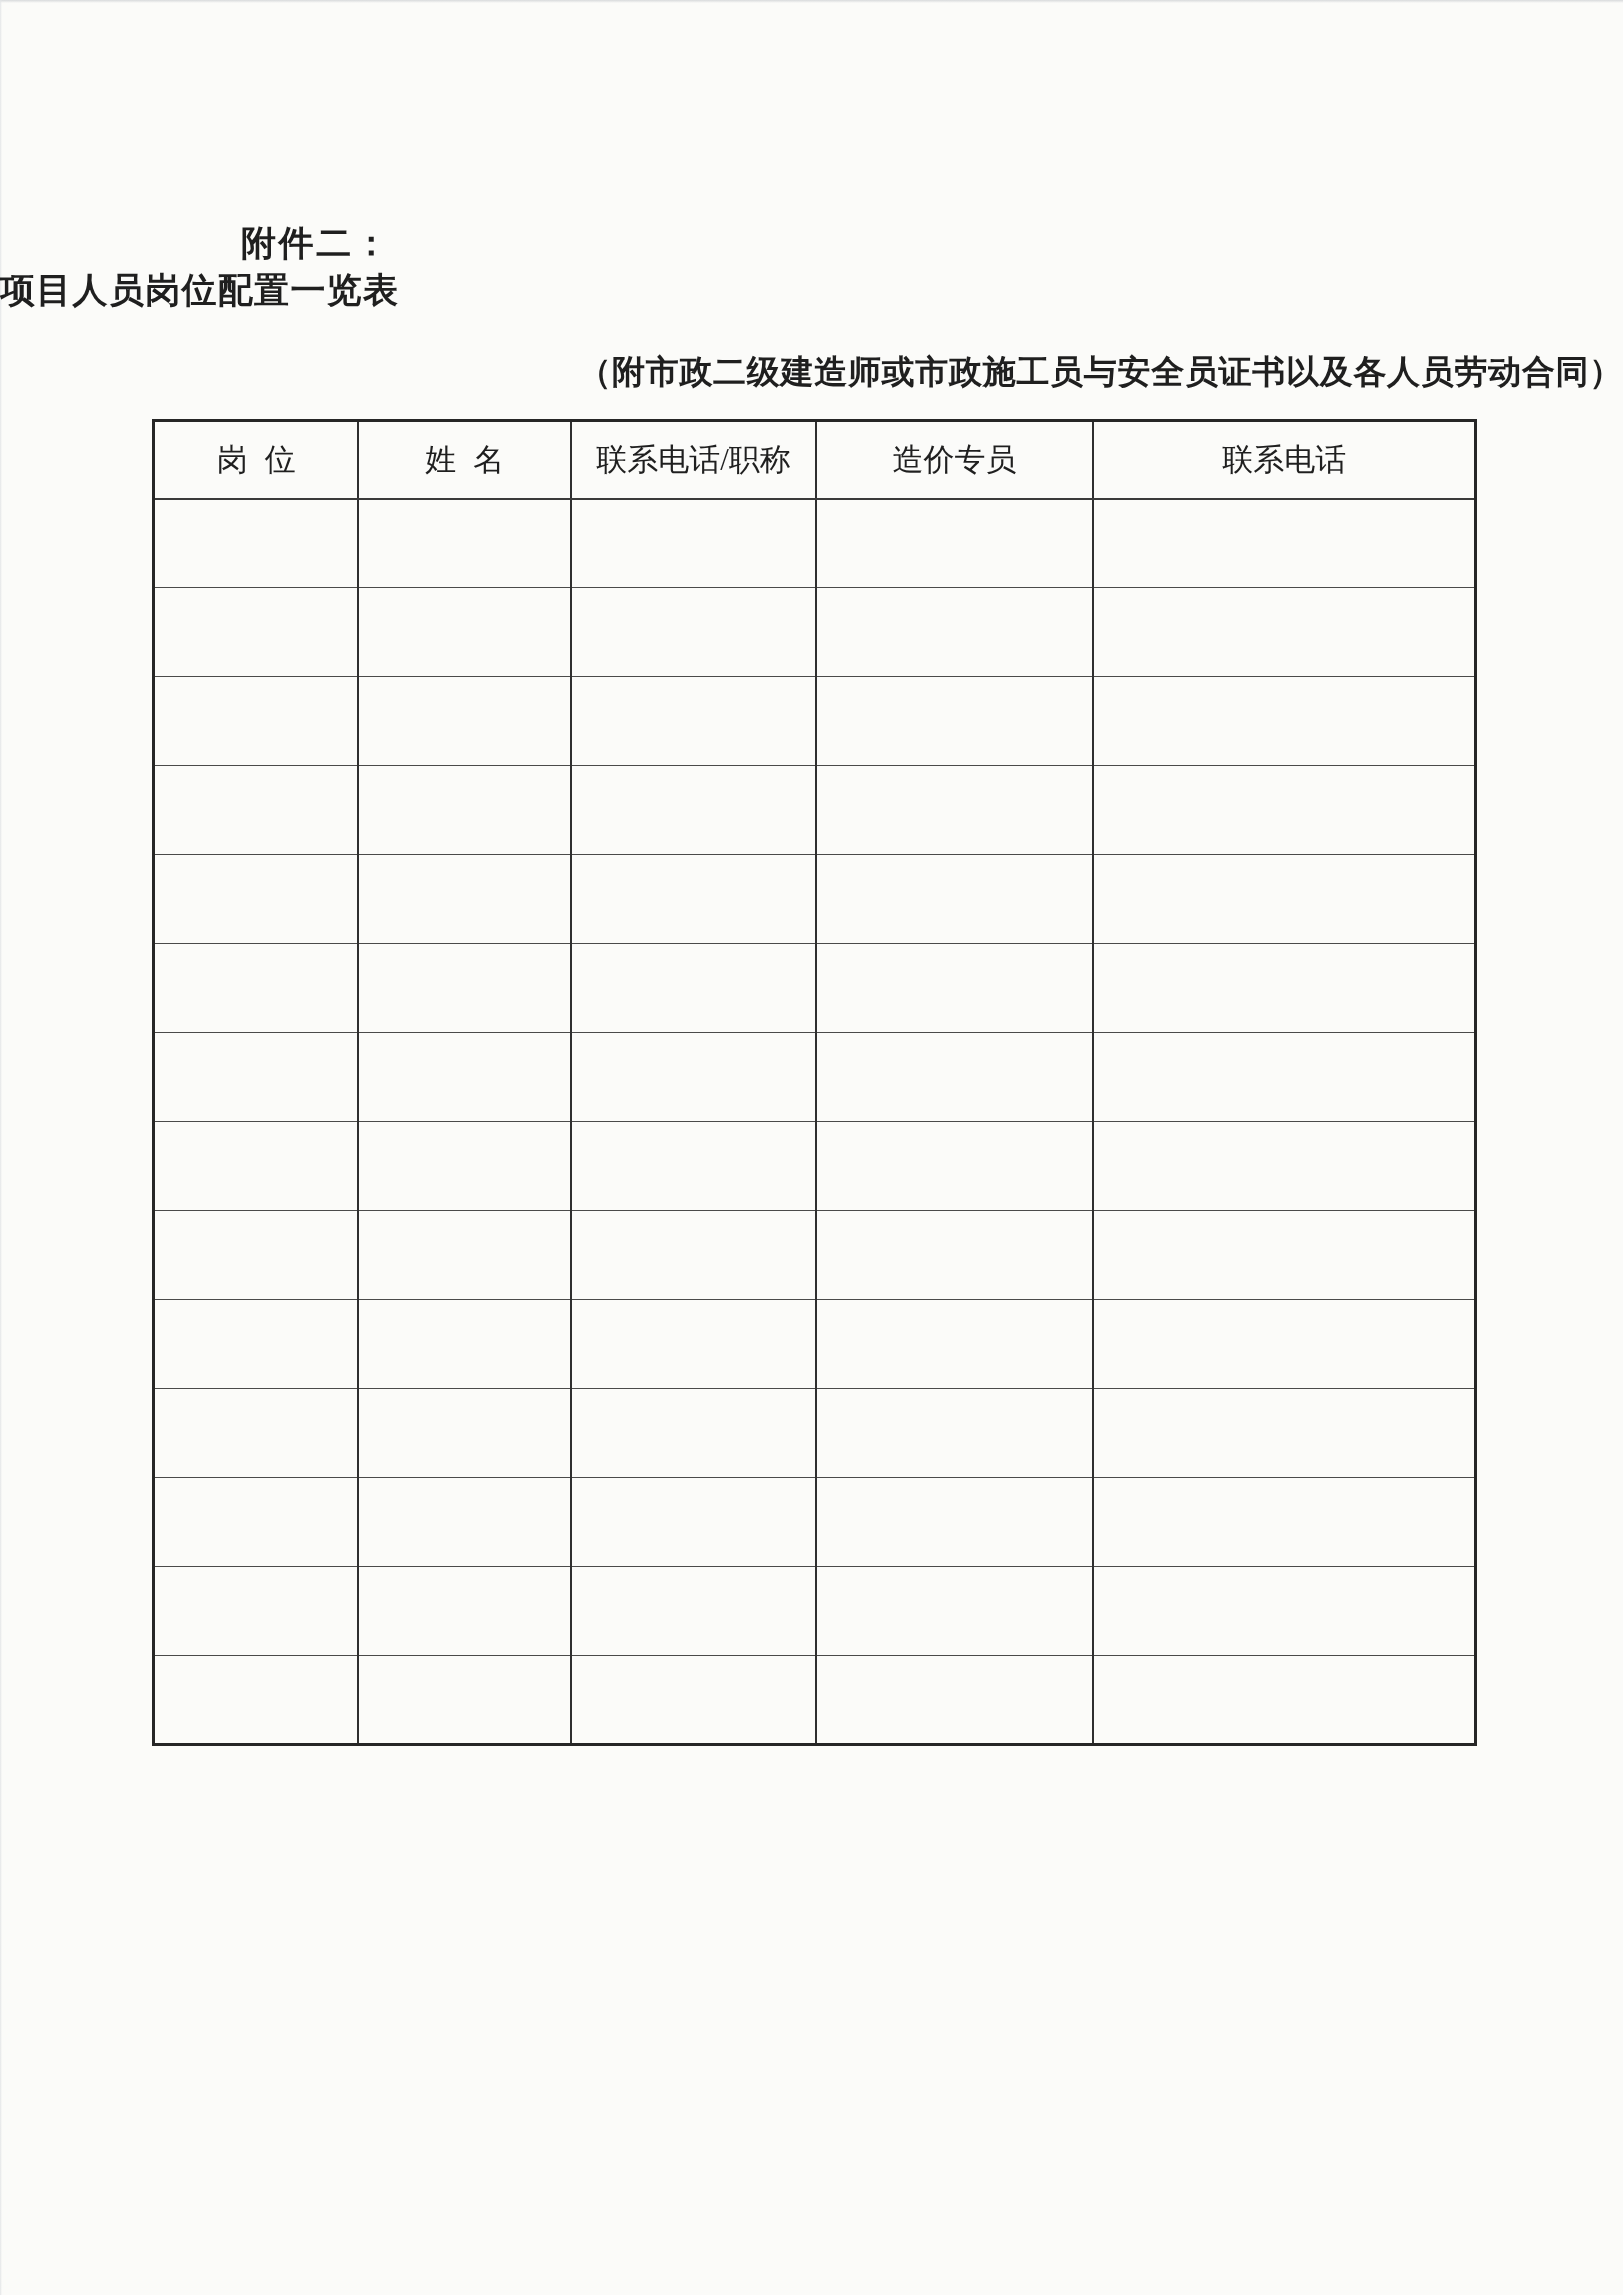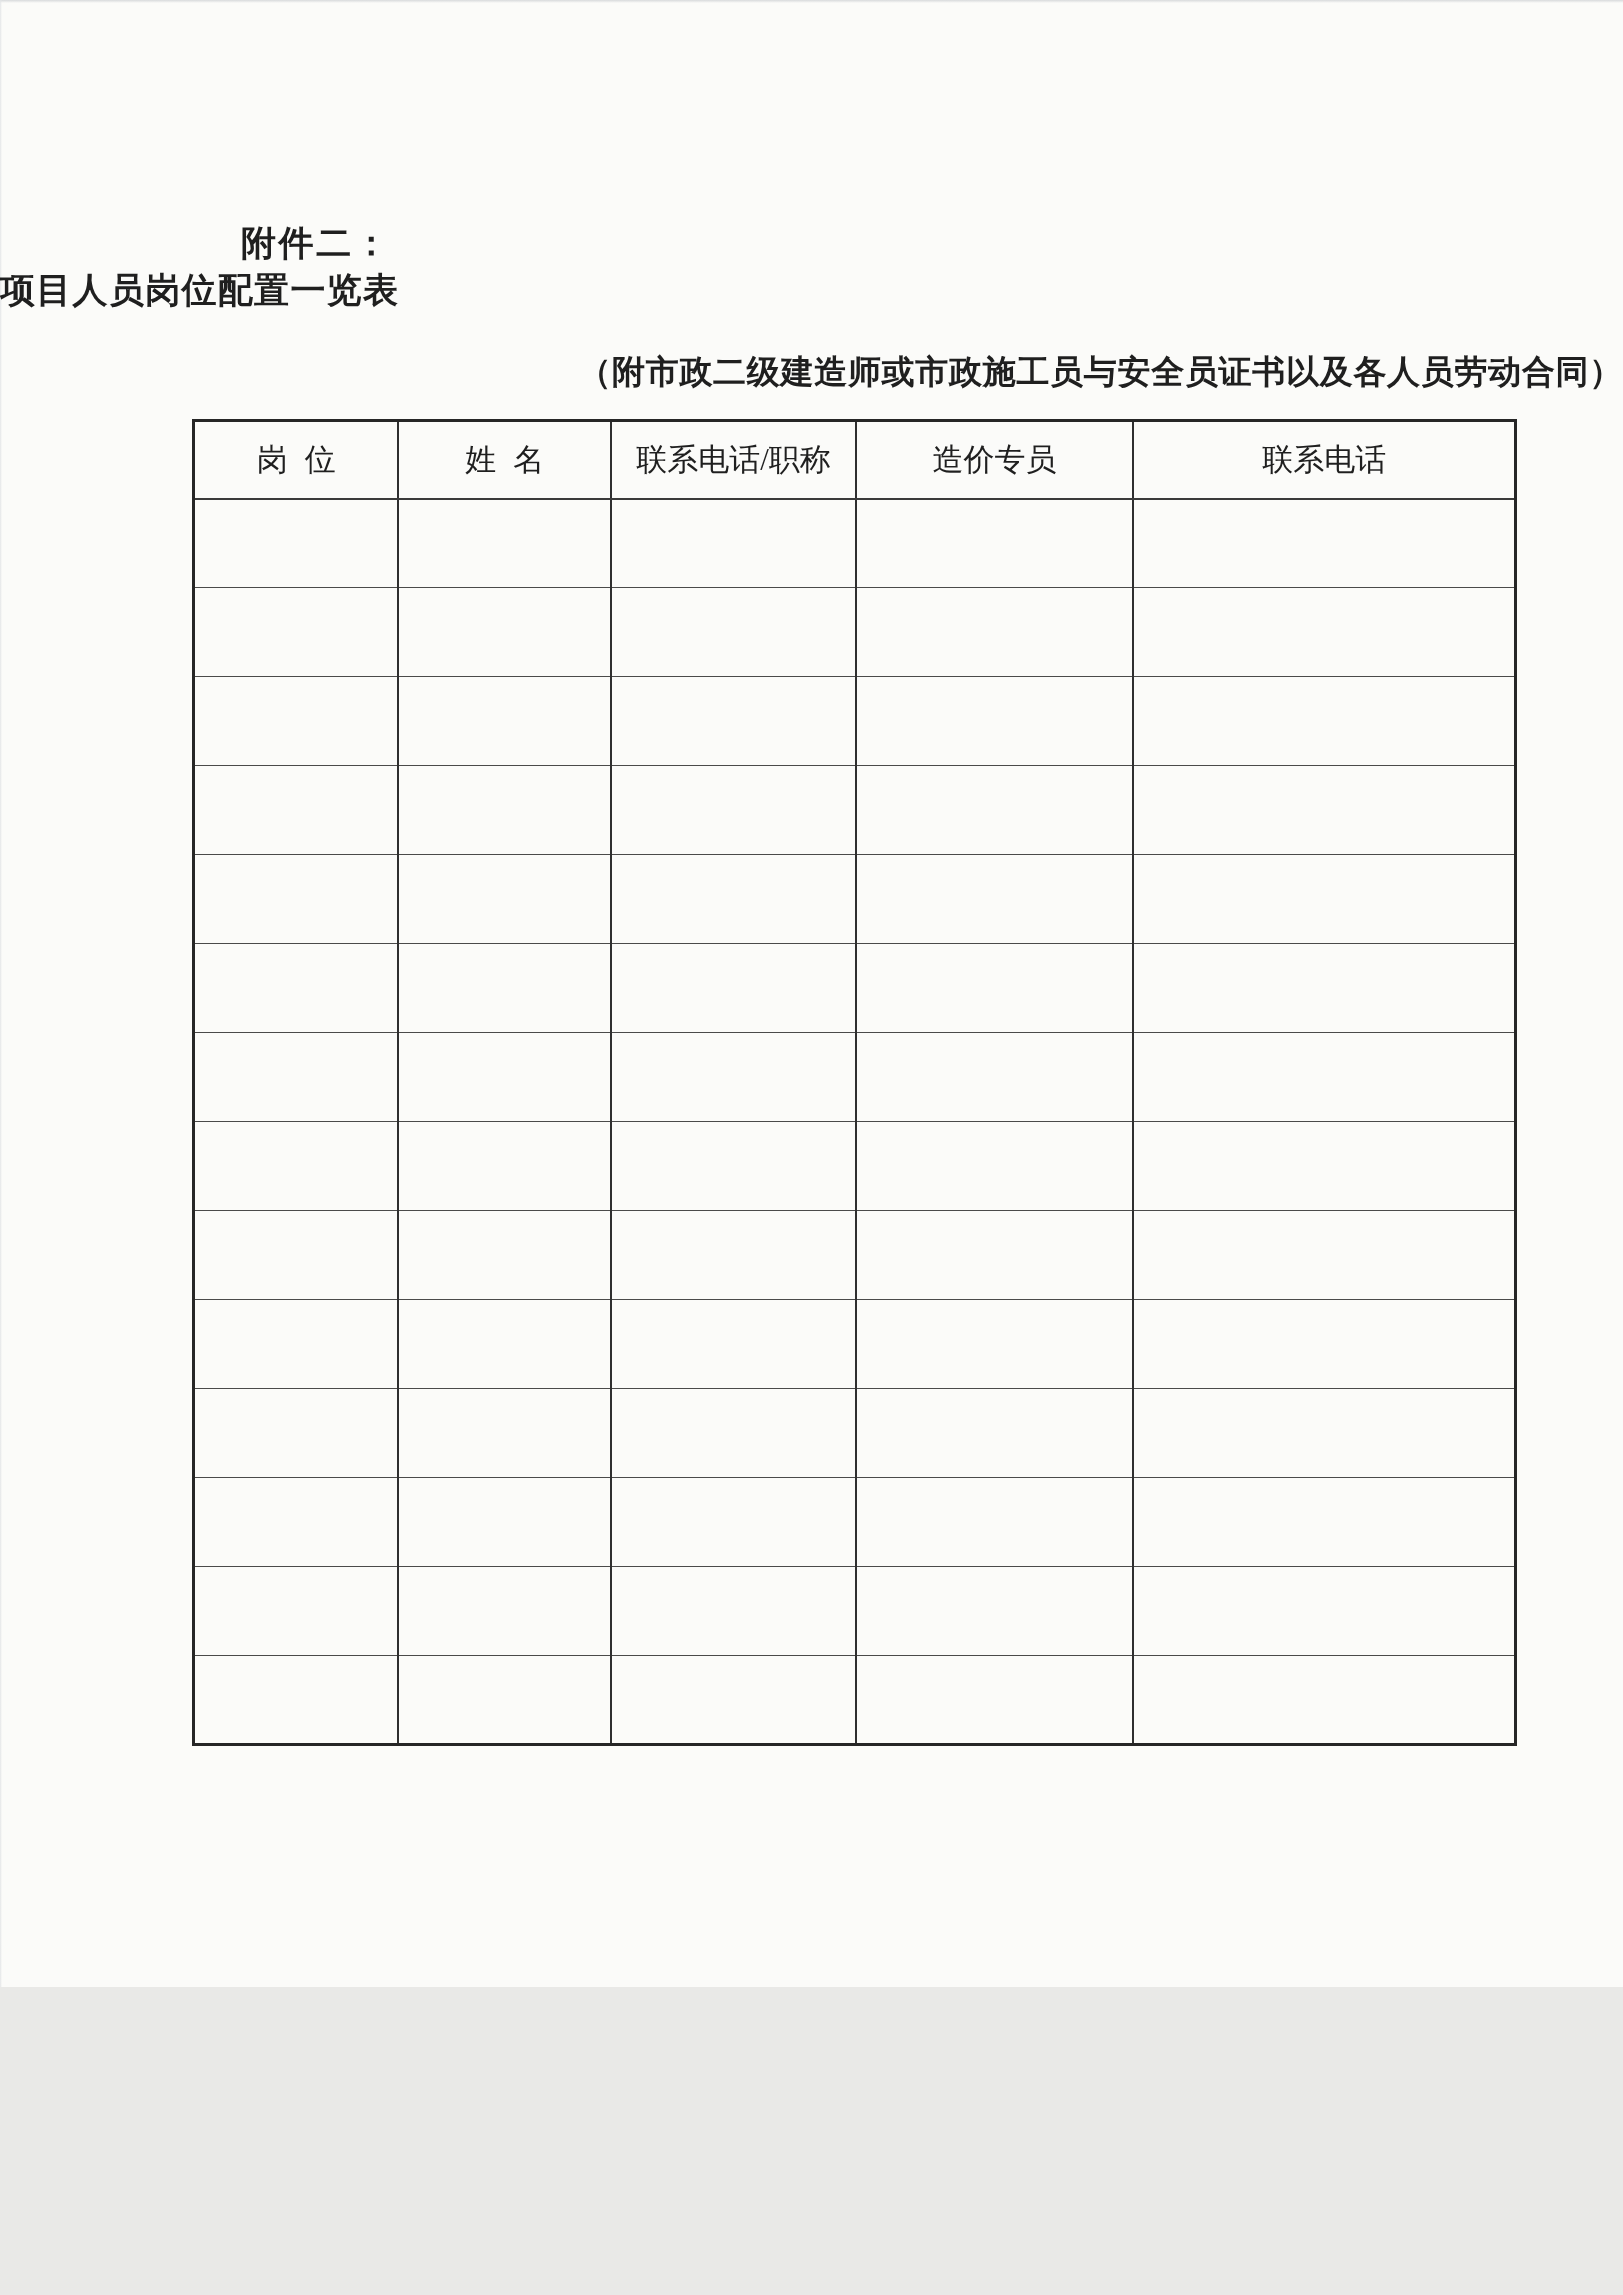--- a/index.html
+++ b/index.html
@@ -5,21 +5,21 @@
   :root{
     --ink:#1f1f1f;
     --border:#2f2f2f;
     --page-bg:#fbfbf9;
   }
   *{margin:0;padding:0;box-sizing:border-box;}
   html,body{width:1623px;background:#e9e9e7;}
   body{font-family:"Liberation Serif","DejaVu Serif",serif;color:var(--ink);}
   .page{
     position:relative;
-    width:1623px;height:1987px;
+    width:1623px;height:2295px;
     background:var(--page-bg);
     overflow:hidden;
   }
   
   .scan-edge-top{
     position:absolute;top:0;left:0;width:100%;height:2.6px;
     background:linear-gradient(to bottom,#d8dadc,rgba(216,218,220,0));
   }
   .scan-edge-left{
     position:absolute;top:0;left:0;width:2px;height:100%;
@@ -37,21 +37,20 @@
   .doc-subtitle{
     position:absolute;left:0;top:350px;width:100%;
     text-align:right;
     font-size:33px;font-weight:bold;letter-spacing:0.7px;
   }
   table.personnel{
     position:absolute;left:152px;top:419px;
     width:1325px;height:1324px;
     border-collapse:collapse;table-layout:fixed;
     background:transparent;
-    margin-left:40px;
   }
   table.personnel th,
   table.personnel td{
     border-left:2px solid var(--border);
     border-right:2px solid var(--border);
     border-top:1.3px solid #4a4a4a;
     border-bottom:1.3px solid #4a4a4a;
     font-weight:normal;
     font-size:31px;
     text-align:center;vertical-align:middle;

